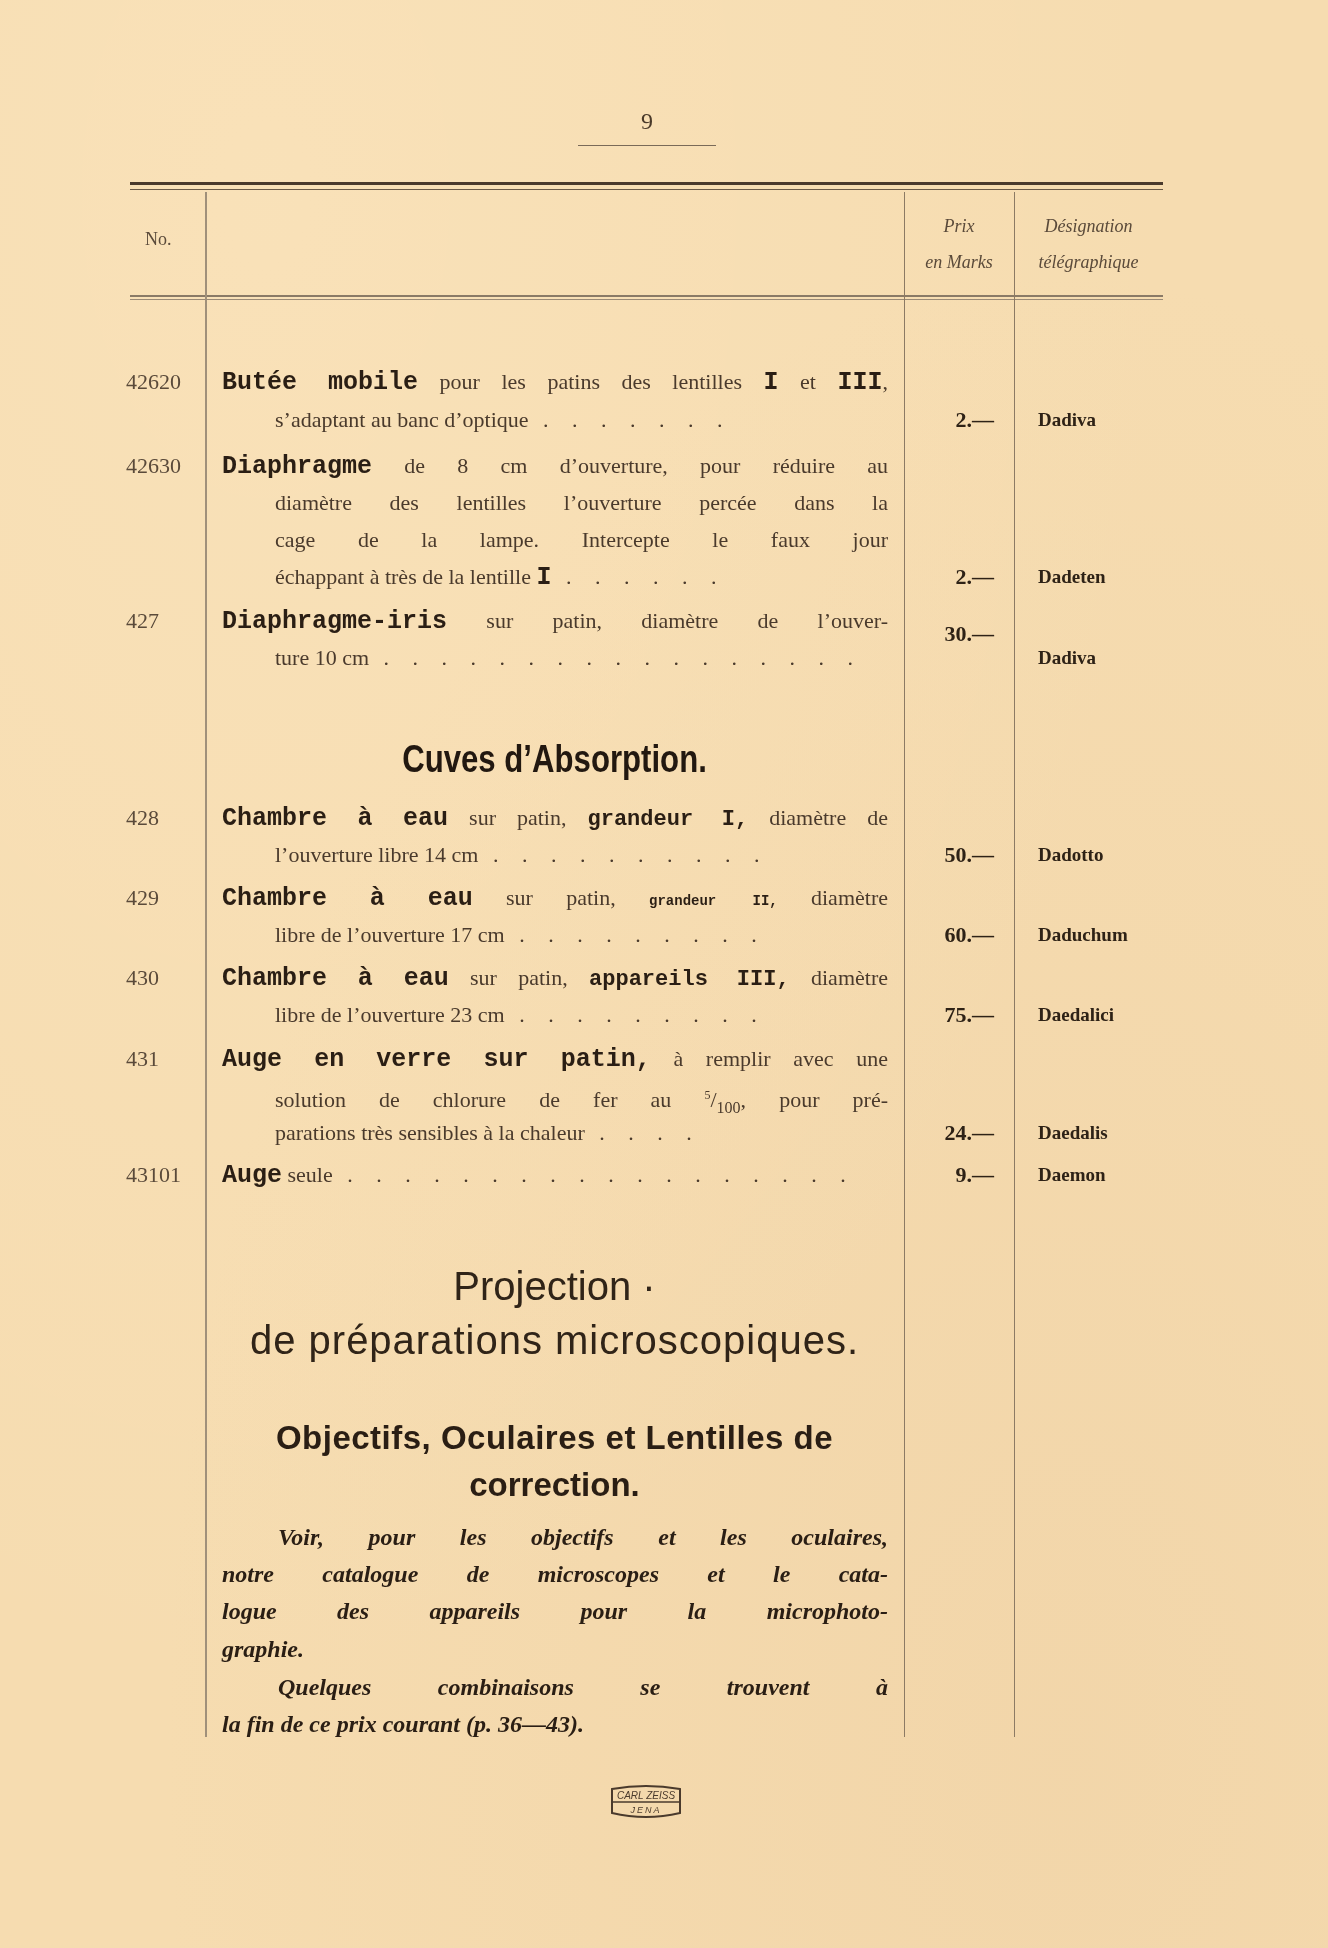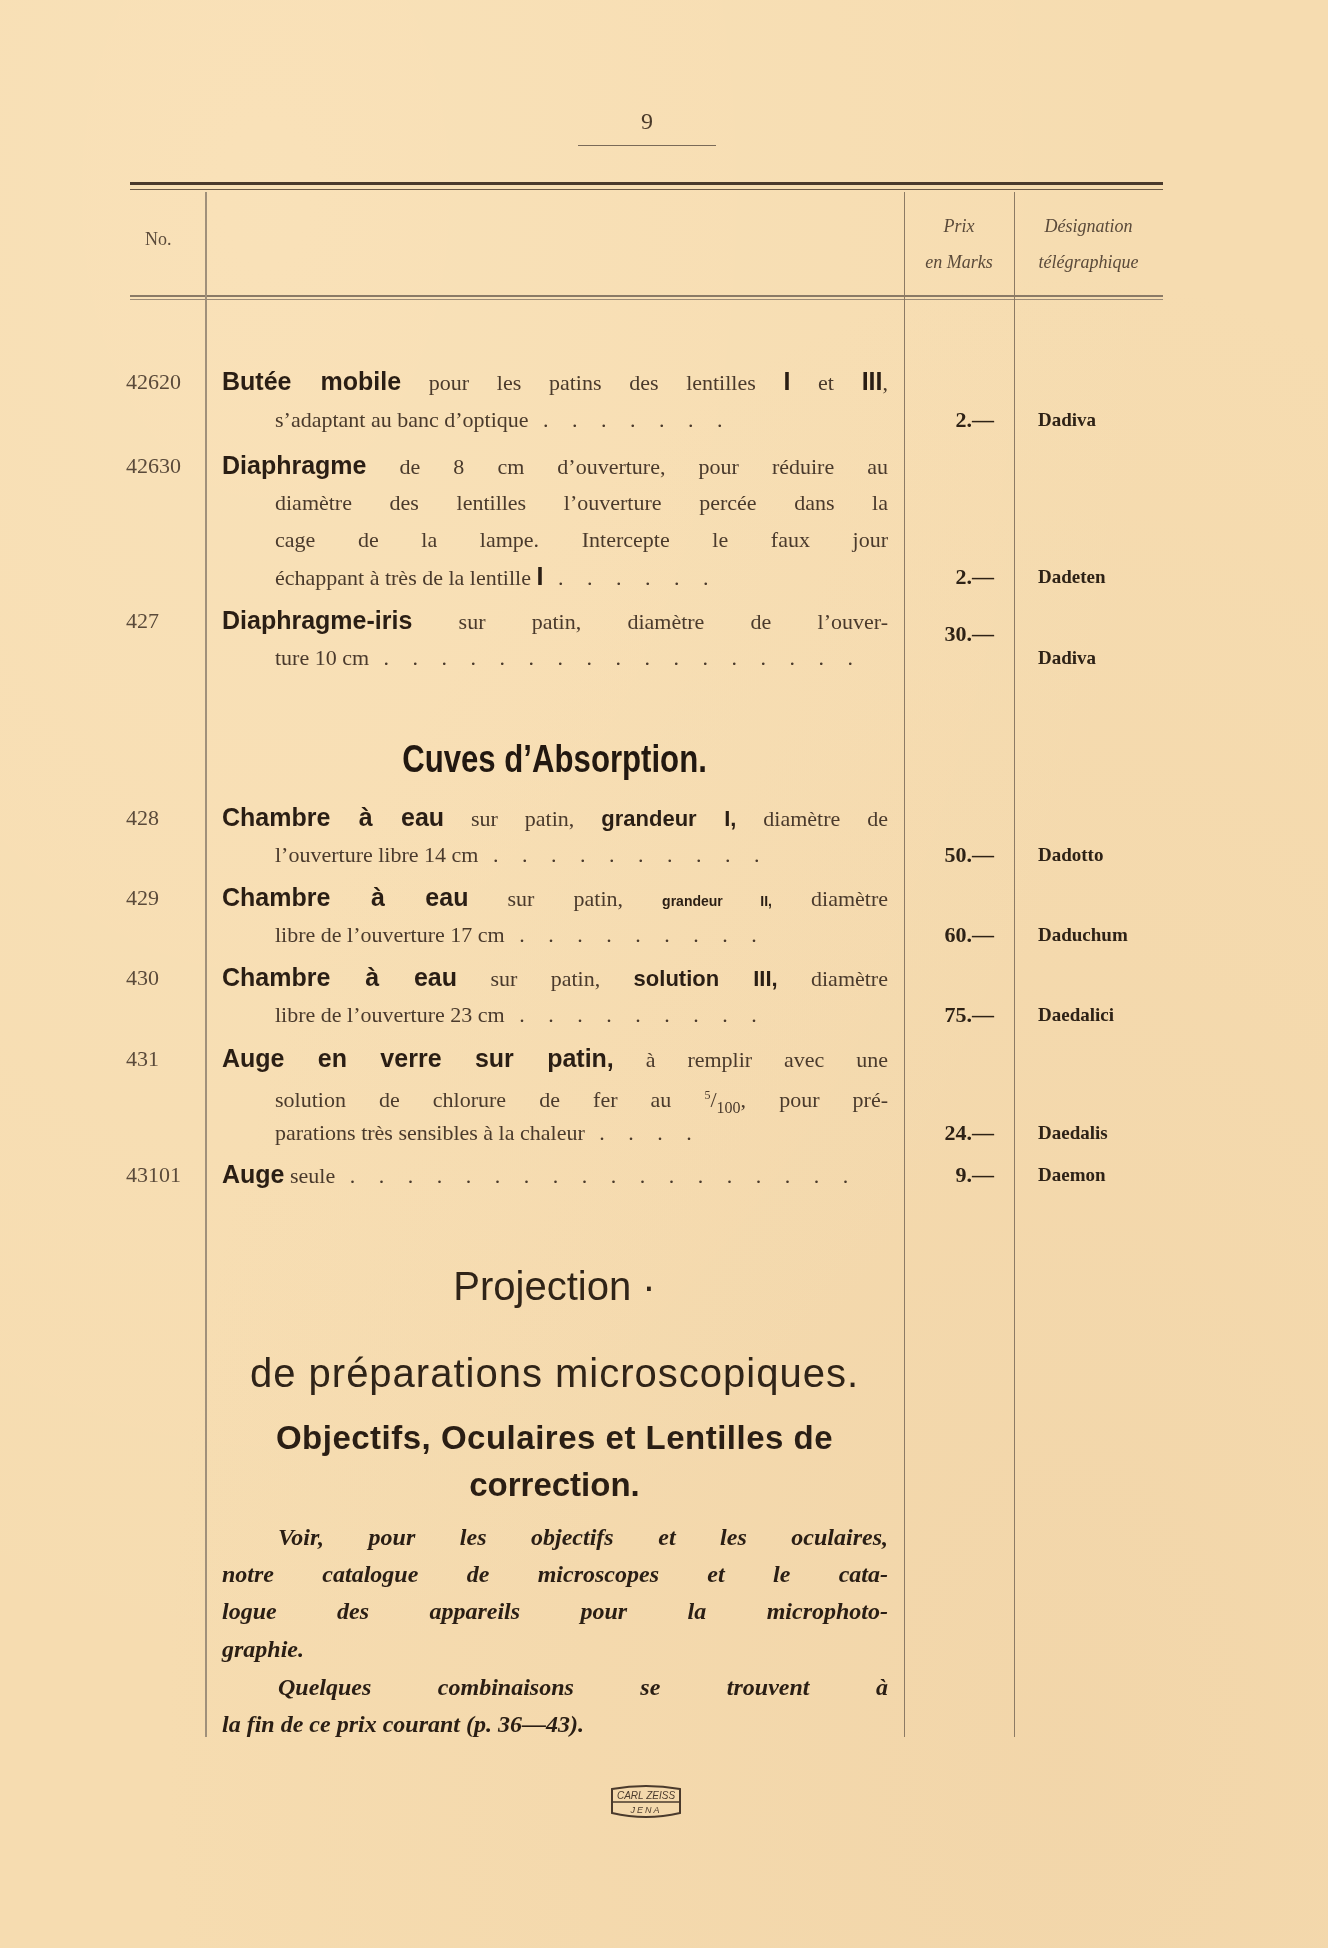--- a/index.html
+++ b/index.html
@@ -23,27 +23,27 @@
   .vline.l1 { left:205px; width:2px; background:#a0907a; }
   .vline.l2 { left:904px; }
   .vline.l3 { left:1014px; }
   .hdr-no { left:145px; top:229px; font-size:18px; color:#5a4a3a; }
   .hdr-prix { left:904px; width:110px; text-align:center; font-style:italic; font-size:18px; color:#5a4a3a; line-height:36px; top:208px; }
   .hdr-desig { left:1014px; width:149px; text-align:center; font-style:italic; font-size:18px; color:#5a4a3a; line-height:36px; top:208px; }
   .line { position:absolute; left:222px; width:666px; height:37px; line-height:37px; font-size:22px; white-space:nowrap; color:#4a3a2c; }
   .line.cont { left:275px; width:613px; }
   .line.just { text-align:justify; text-align-last:justify; }
   .num { position:absolute; left:126px; width:78px; height:37px; line-height:37px; font-size:22px; color:#5a4a3a; }
-  .b { font-family:Liberation Sans, sans-serif; font-weight:bold; color:#2a1e14; font-size:25px; }
+  .b { font-family:Liberation Mono, monospace; font-weight:bold; color:#2a1e14; font-size:25px; }
   .dots { letter-spacing:9px; }
   .price { position:absolute; left:904px; width:90px; text-align:right; height:37px; line-height:37px; font-size:22px; font-weight:bold; color:#2e2216; }
   .tele { position:absolute; left:1038px; height:37px; line-height:37px; font-size:19px; font-weight:bold; color:#2e2216; }
   .h-cuves { left:205px; width:699px; top:738px; text-align:center; font-family:"Liberation Sans", "DejaVu Sans", sans-serif; font-weight:bold; font-size:38px; transform:scaleX(0.82); color:#221810; }
   .h-proj1 { left:205px; width:699px; top:1264px; text-align:center; font-family:"Liberation Sans", "DejaVu Sans", sans-serif; font-size:40px; color:#302418; }
-  .h-proj2 { left:205px; width:699px; top:1318px; text-align:center; font-family:"Liberation Sans", "DejaVu Sans", sans-serif; font-size:40px; letter-spacing:1px; color:#302418;margin-top:33px; }
+  .h-proj2 { left:205px; width:699px; top:1318px; text-align:center; font-family:"Liberation Sans", "DejaVu Sans", sans-serif; font-size:40px; letter-spacing:1px; color:#302418; }
   .h-obj1 { left:205px; width:699px; top:1419px; text-align:center; font-family:"Liberation Sans", "DejaVu Sans", sans-serif; font-weight:bold; font-size:33px; color:#2a1e14; letter-spacing:0.5px; }
   .h-obj2 { left:205px; width:699px; top:1466px; text-align:center; font-family:"Liberation Sans", "DejaVu Sans", sans-serif; font-weight:bold; font-size:33px; color:#2a1e14; }
   .ital { position:absolute; left:222px; width:666px; height:37px; line-height:37px; font-style:italic; font-weight:bold; font-size:24px; color:#2a1e14; white-space:nowrap; }
   .ital.indent { left:278px; width:610px; }
   .logo { left:608px; top:1783px; width:76px; height:38px;font-style:italic; }
 </style>
 </head>
 <body>
 
 <div class="abs pagenum">9</div>
@@ -106,21 +106,21 @@
 <div>
   <div class="num" style="top:879px">429</div>
   <div class="line just" style="top:879px"><span class="b">Chambre à eau</span><span> sur patin, </span><span class="b" style="font-size:14px">grandeur II,</span><span> diamètre</span></div>
   <div class="line cont" style="top:916px"><span>libre de l’ouverture 17 cm</span><span class="dots"> . . . . . . . . .</span></div>
   <div class="price" style="top:916px">60.—</div>
   <div class="tele" style="top:916px">Daduchum</div>
 </div>
 
 <div>
   <div class="num" style="top:959px">430</div>
-  <div class="line just" style="top:959px"><span class="b">Chambre à eau</span><span> sur patin, </span><span class="b" style="font-size:22px">solution III,</span><span> diamètre</span></div>
+  <div class="line just" style="top:959px"><span class="b">Chambre à eau</span><span> sur patin, </span><span class="b" style="font-size:22px">appareils III,</span><span> diamètre</span></div>
   <div class="line cont" style="top:996px"><span>libre de l’ouverture 23 cm</span><span class="dots"> . . . . . . . . .</span></div>
   <div class="price" style="top:996px">75.—</div>
   <div class="tele" style="top:996px">Daedalici</div>
 </div>
 
 <div>
   <div class="num" style="top:1040px">431</div>
   <div class="line just" style="top:1040px"><span class="b">Auge en verre sur patin,</span><span> à remplir avec une</span></div>
   <div class="line cont just" style="top:1077px"><span>solution de chlorure de fer au </span><sup style="font-size:12px">5</sup>/<sub style="font-size:16px">100</sub><span>, pour pré-</span></div>
   <div class="line cont" style="top:1114px"><span>parations très sensibles à la chaleur</span><span class="dots"> . . . .</span></div>

